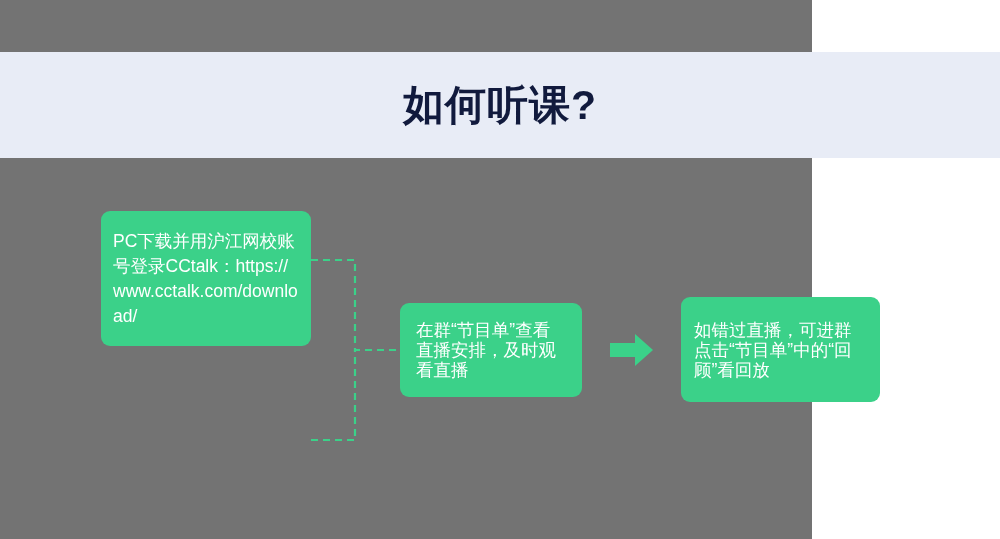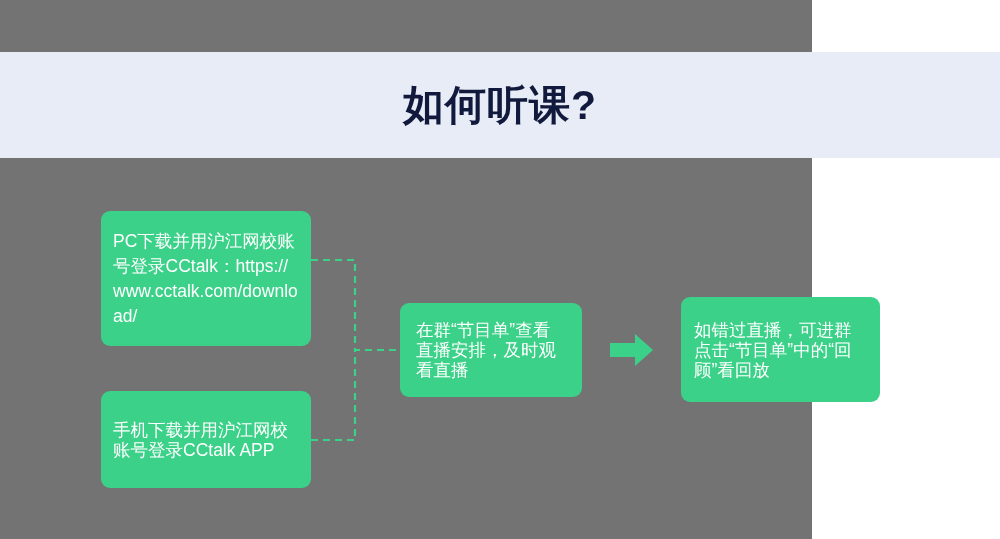--- a/index.html
+++ b/index.html
@@ -126,23 +126,20 @@
   </svg>
 
   <svg class="arrow-right" viewBox="0 0 44 36" xmlns="http://www.w3.org/2000/svg">
     <path d="M0 11 L25 11 L25 2 L43 18 L25 34 L25 25 L0 25 Z" fill="#3bd189"></path>
   </svg>
 
   <div class="flow-box" id="box-pc">
     <span class="box-text">PC下载并用沪江网校账号登录CCtalk：https://www.cctalk.com/download/</span>
   </div>
 
-  <div class="flow-box" id="box-mobile">
-    <span class="box-text">手机下载并用沪江网校账号登录CCtalk APP</span>
-  </div>
 
   <div class="flow-box" id="box-schedule">
     <span class="box-text">在群“节目单”查看直播安排，及时观看直播</span>
   </div>
 
   <div class="flow-box" id="box-replay">
     <span class="box-text">如错过直播，可进群点击“节目单”中的“回顾”看回放</span>
   </div>
 
 </div>

